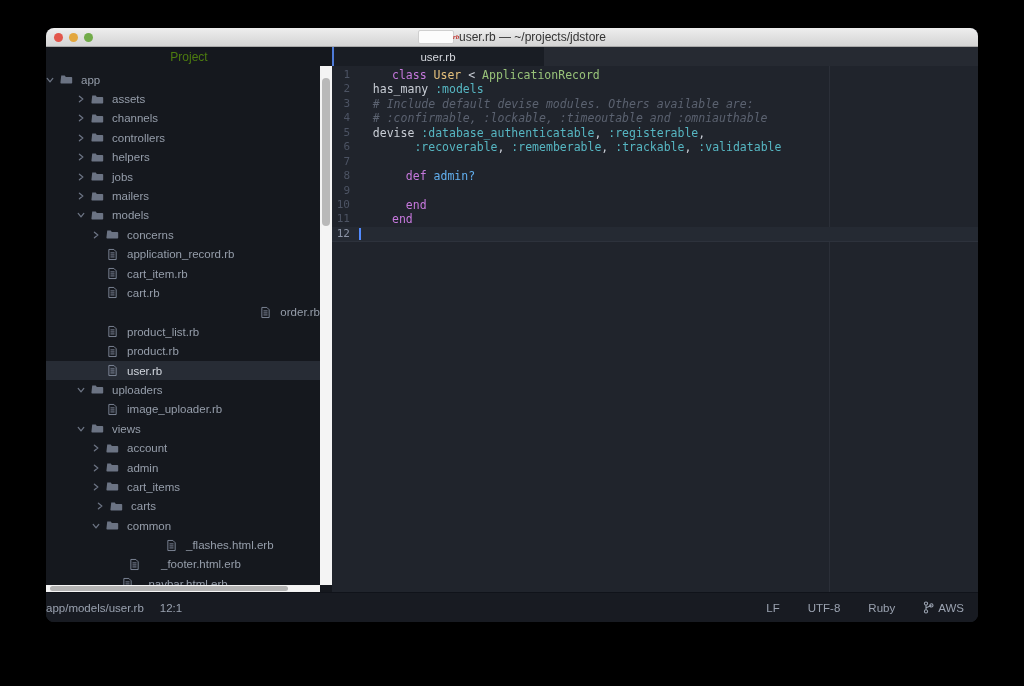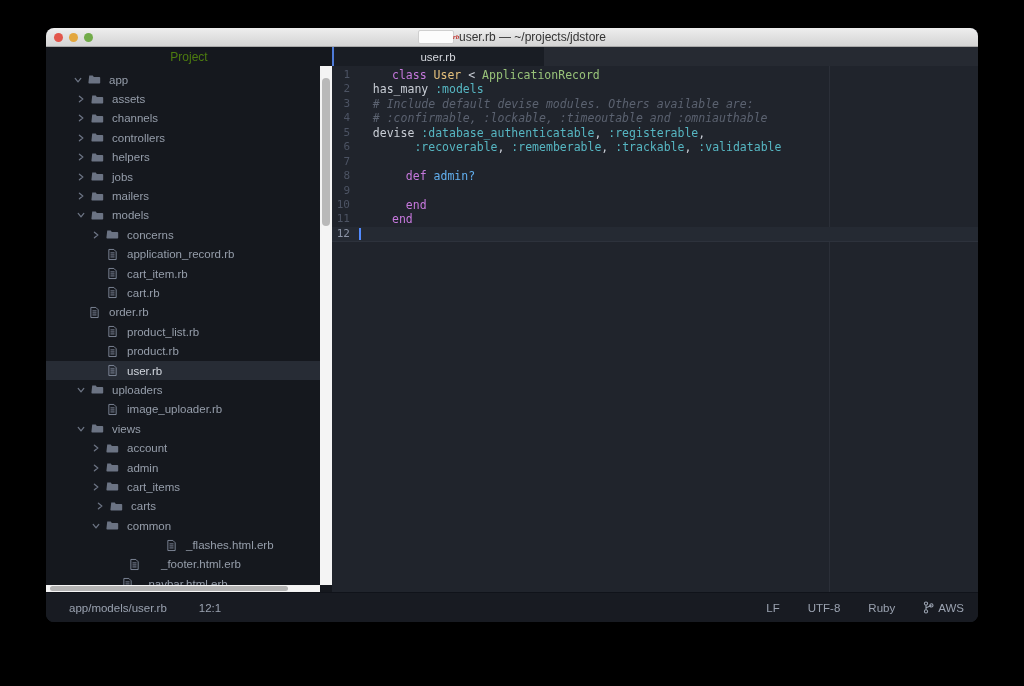--- a/index.html
+++ b/index.html
@@ -69,21 +69,21 @@
   .tk-g { color:#98c379; }       
   .tk-c { color:#56b6c2; }       
   .tk-b { color:#61afef; }       
   .tk-cm { color:#5b6270; font-style:italic; }  
   .caret { position:absolute; left:0; top:1px; width:2px; height:12.5px; background:#528bff; }
 
   
   .statusbar { height:30px; flex:0 0 30px; background:#181b22; border-top:1px solid #10131a;
     display:flex; align-items:center; justify-content:space-between;
     color:#9aa2b0; font-size:11.5px; }
-  .status-left { display:flex; align-items:center; gap:32px; padding-left:23px; }
+  .status-left { display:flex; align-items:center; gap:16px; padding-left:0; }
   .status-right { display:flex; align-items:center; gap:28px; padding-right:14px; }
   .status-item { display:flex; align-items:center; gap:4px; }
   .branch-icon svg { width:11px; height:13px; display:block; }
 </style>
 </head>
 <body>
 
 <div class="window">
 
   <div class="titlebar">
@@ -96,21 +96,21 @@
       <span class="rbicon">rb</span>
       <span class="title-text">user.rb — ~/projects/jdstore</span>
     </div>
   </div>
 
   <div class="main">
 
     <div class="sidebar">
       <div class="sidebar-header">Project</div>
       <div class="tree" id="tree">
-          <div class="tree-row" style="padding-left: 28px;">
+          <div class="tree-row" style="padding-left: 0;">
             <span class="chev open">
               <svg viewBox="0 0 10 10">
                 <path d="M3 1.5 L7.3 5 L3 8.5" fill="none" stroke="#6b7383" stroke-width="1.6" stroke-linecap="round" stroke-linejoin="round"></path>
               </svg>
             </span>
             <span class="t-icon">
               <svg viewBox="0 0 16 16">
                 <path d="M1.5 3 h4.3 l1.4 1.8 h6.8 a1 1 0 0 1 1 1 v6.2 a1 1 0 0 1 -1 1 h-12.5 a1 1 0 0 1 -1 -1 z" fill="#6b7383"></path>
               </svg>
             </span>
@@ -249,21 +249,21 @@
             <span class="t-icon">
               <svg viewBox="0 0 16 16">
                 <g fill="none" stroke="#858da0" stroke-width="1.1">
                   <path d="M3.5 1.8 h6.2 l2.8 2.8 v9.6 h-9 z"></path>
                   <path d="M5.5 6 h5 M5.5 8.5 h5 M5.5 11 h5"></path>
                 </g>
               </svg>
             </span>
             <span>cart.rb</span>
           </div>
-          <div class="tree-row" style="padding-left: 28px;">
+          <div class="tree-row" style="padding-left: 28px; justify-content: flex-end;">
             <span class="chev"></span>
             <span class="t-icon">
               <svg viewBox="0 0 16 16">
                 <g fill="none" stroke="#858da0" stroke-width="1.1">
                   <path d="M3.5 1.8 h6.2 l2.8 2.8 v9.6 h-9 z"></path>
                   <path d="M5.5 6 h5 M5.5 8.5 h5 M5.5 11 h5"></path>
                 </g>
               </svg>
             </span>
             <span>order.rb</span>

